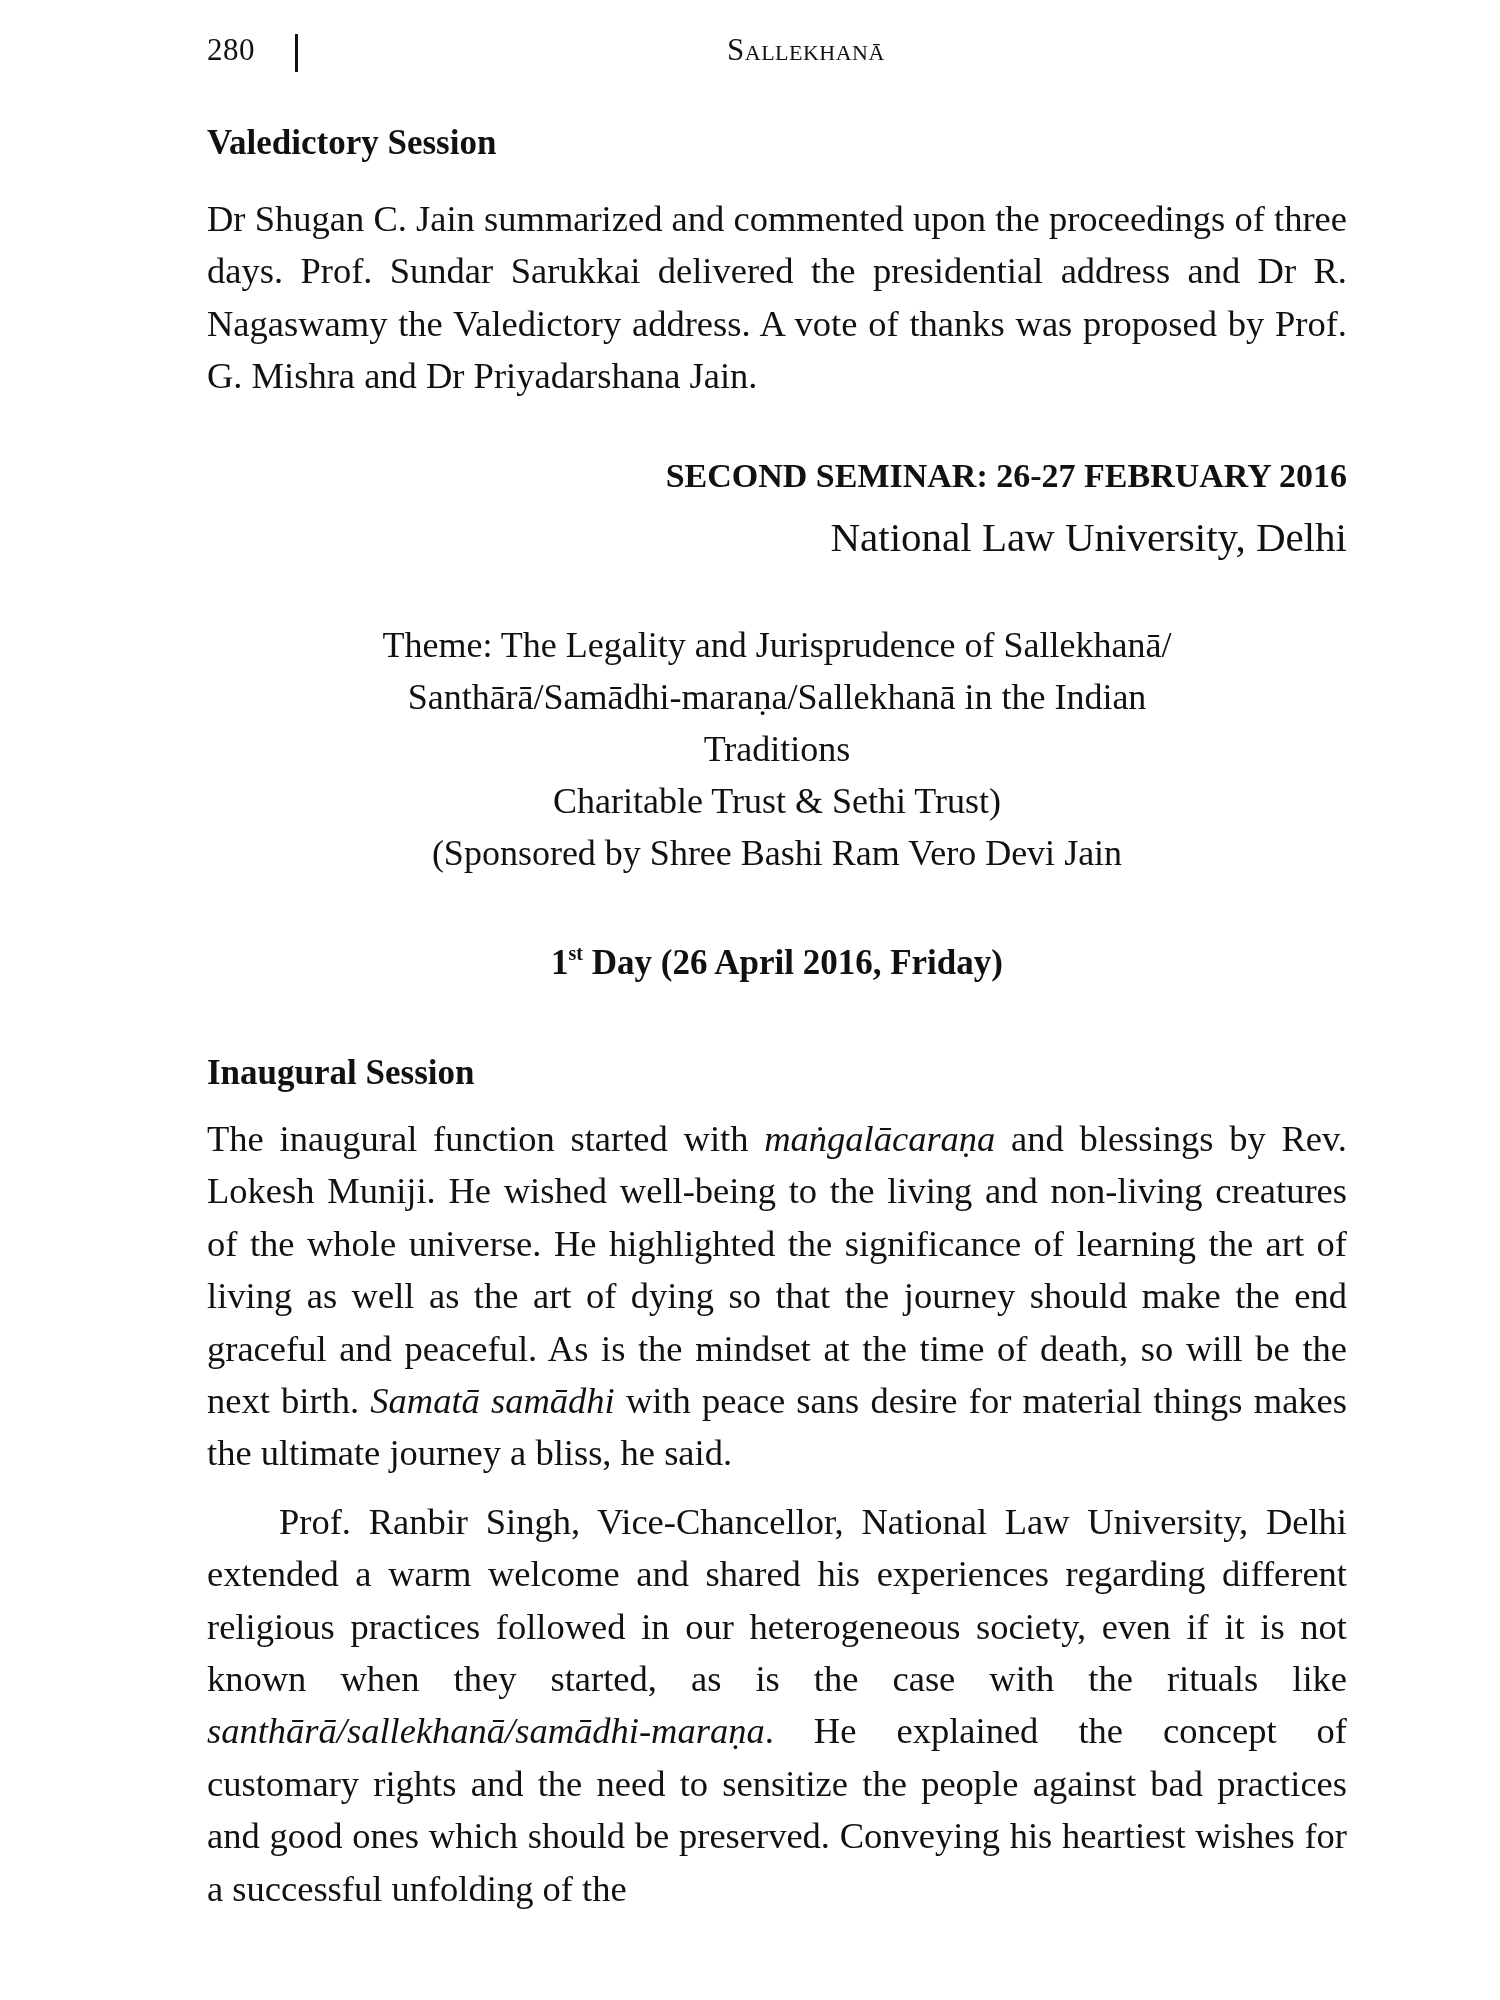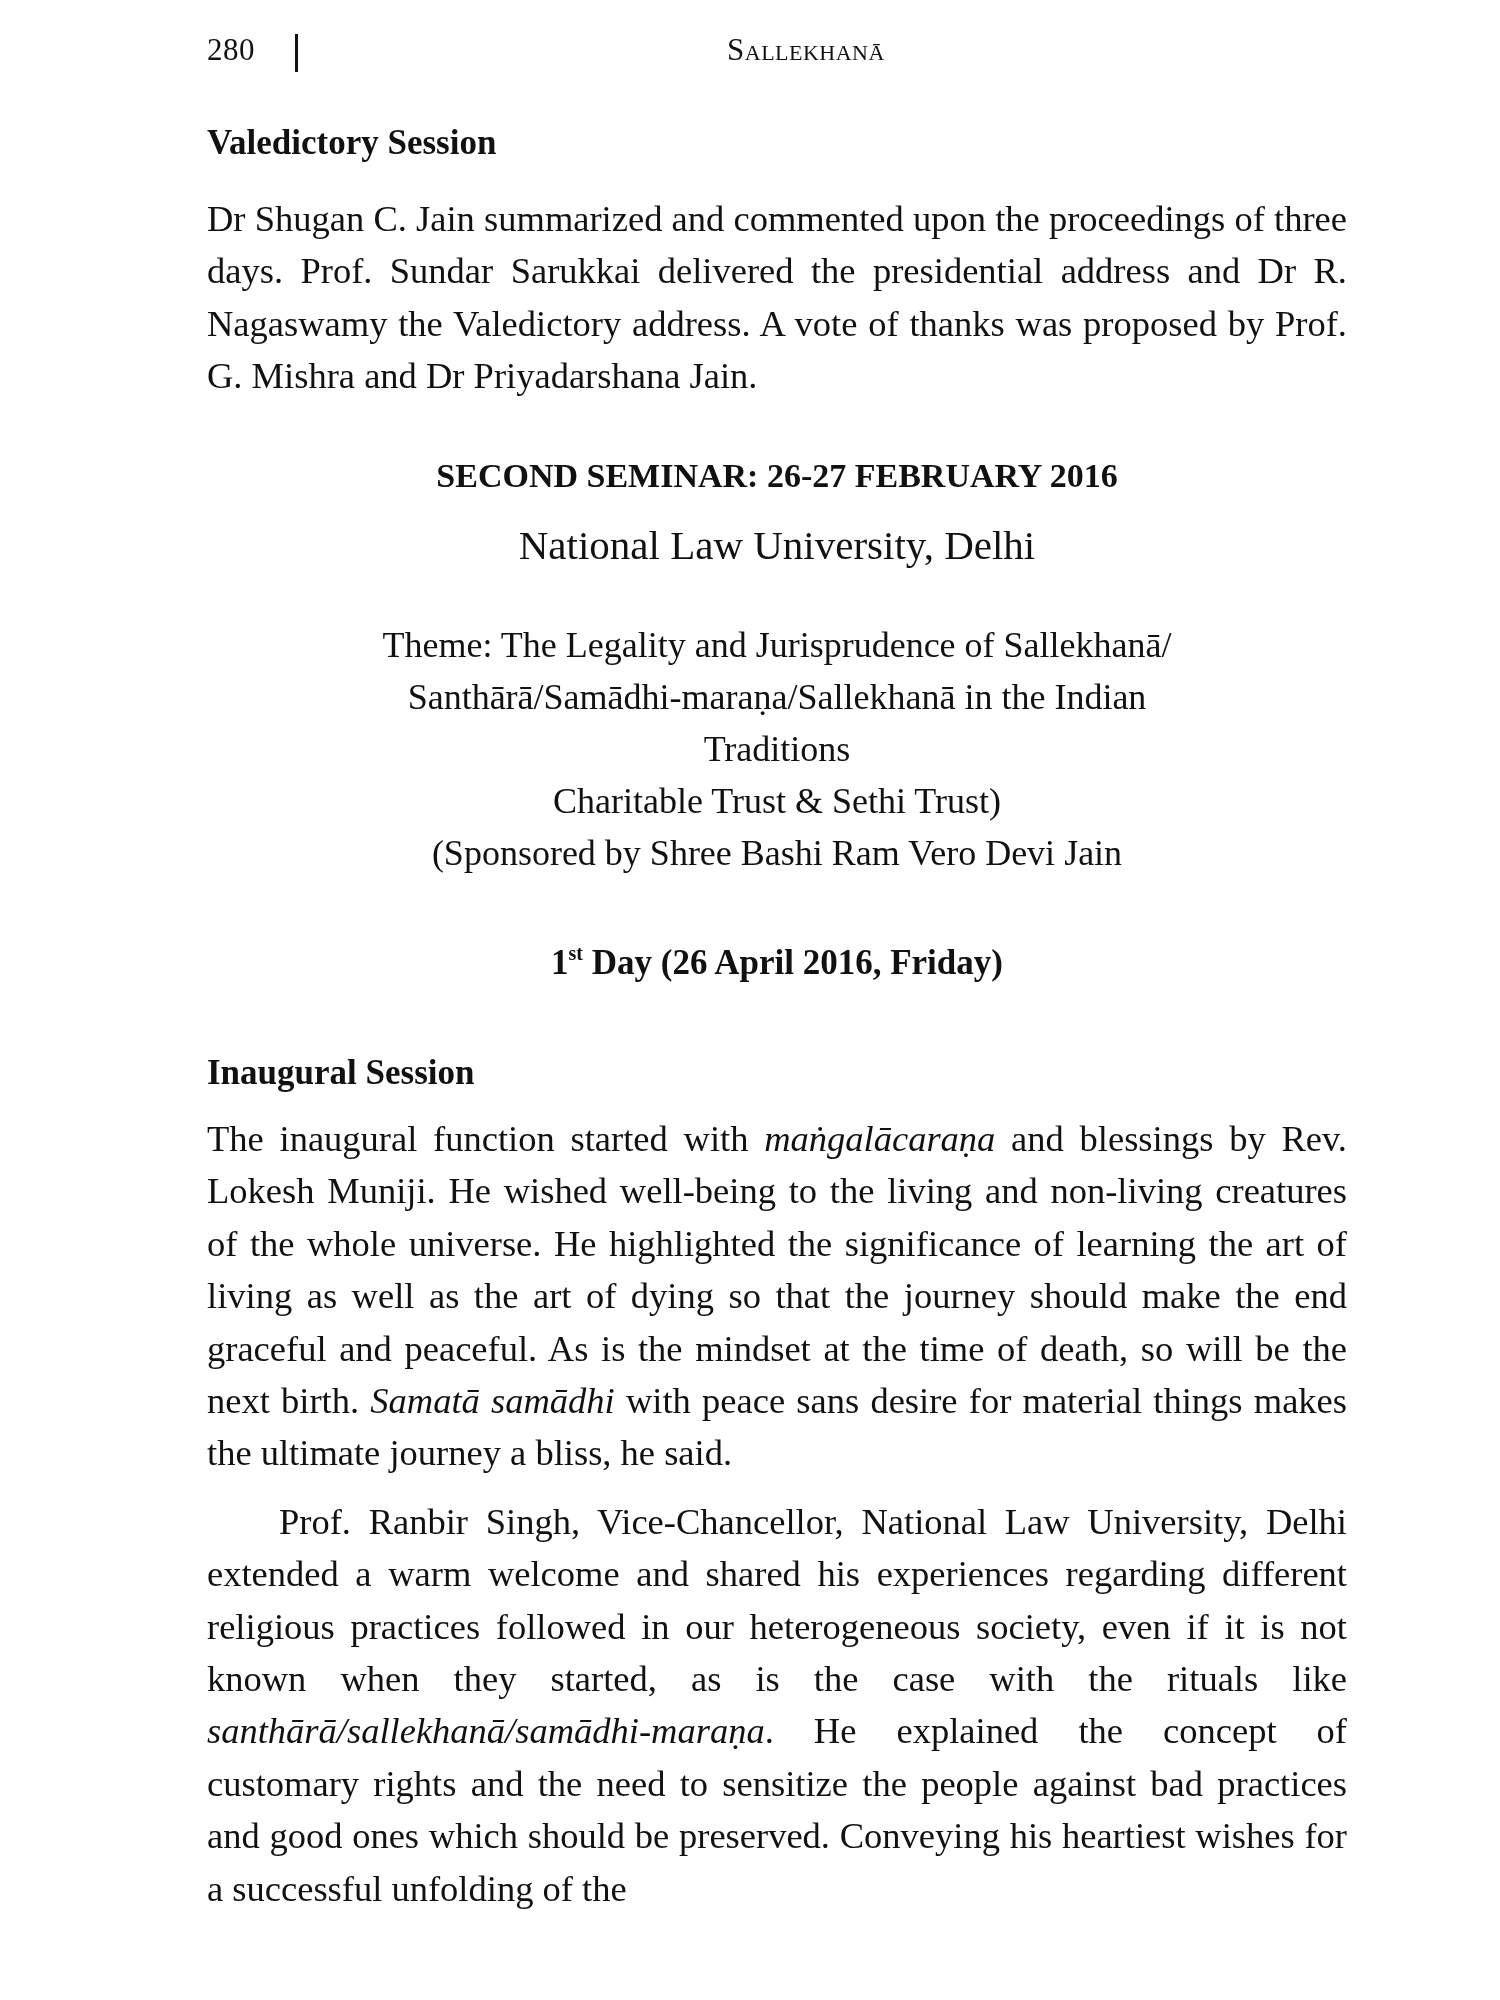--- a/index.html
+++ b/index.html
@@ -110,23 +110,23 @@
     <span class="page-number">280</span>
     <span class="head-rule"></span>
     <span class="running-title">Sallekhanā</span>
   </div>
 
   <div class="block" style="top:117px;">
     <div class="section-heading">Valedictory Session</div>
     <div class="body-text" style="margin-top:24px;">Dr Shugan C. Jain summarized and commented upon the proceedings of three days. Prof. Sundar Sarukkai delivered the presidential address and Dr R. Nagaswamy the Valedictory address. A vote of thanks was proposed by Prof. G. Mishra and Dr Priyadarshana Jain.</div>
   </div>
 
-  <div class="block center" style="top:451px;">
+  <div class="block center" style="top:451px;text-align:right;">
     <div class="seminar-title">SECOND SEMINAR: 26-27 FEBRUARY 2016</div>
-    <div class="venue" style="margin-top:16px;">National Law University, Delhi</div>
+    <div class="venue" style="margin-top:8px;">National Law University, Delhi</div>
   </div>
 
   <div class="block center" style="top:619px;">
     <div class="theme">Theme: The Legality and Jurisprudence of Sallekhanā/</div>
     <div class="theme">Santhārā/Samādhi-maraṇa/Sallekhanā in the Indian</div>
     <div class="theme">Traditions</div>
     <div class="theme">Charitable Trust &amp; Sethi Trust)</div>
     <div class="theme">(Sponsored by Shree Bashi Ram Vero Devi Jain</div>
   </div>
 

